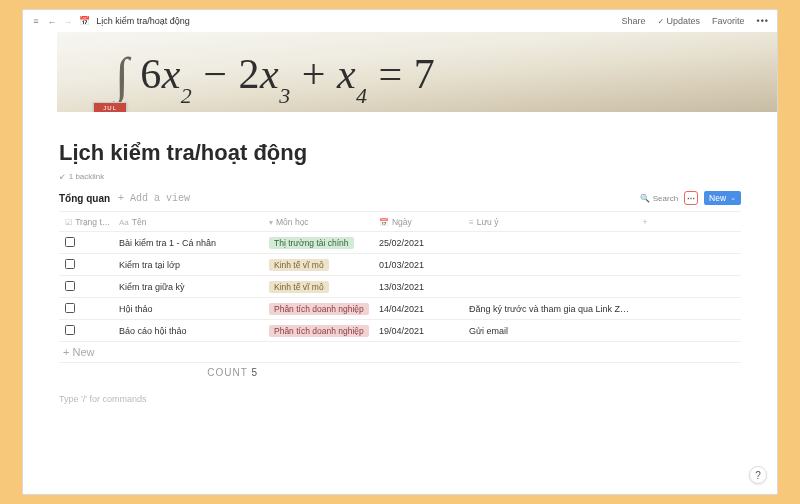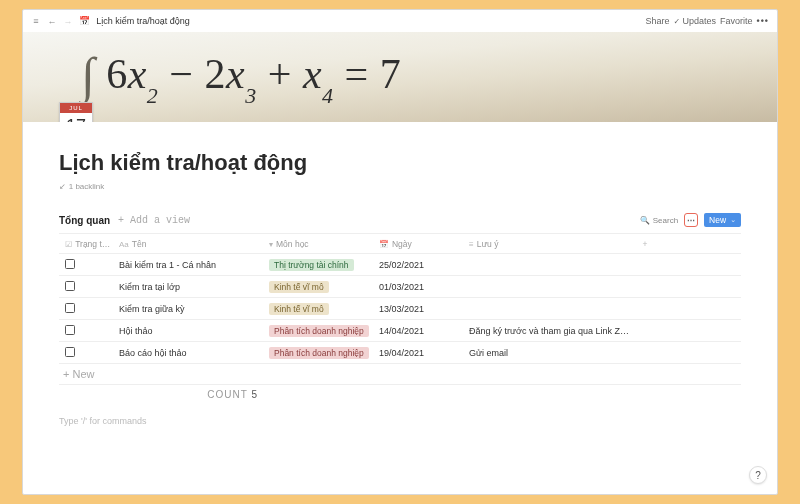--- a/index.html
+++ b/index.html
@@ -24,29 +24,30 @@
     display: flex; align-items: center;
     height: 22px;
     padding: 0 8px;
     font-size: 9px;
     color: #555;
   }
   .topbar .left { display: flex; align-items: center; gap: 6px; }
   .topbar .left .icn { width: 10px; height: 10px; display:flex; align-items:center; justify-content:center; color:#888; cursor:pointer;}
   .topbar .crumb-icon { font-size: 9px; }
   .topbar .crumb { color:#333; }
-  .topbar .right { margin-left:auto; display:flex; align-items:center; gap:4px; color:#666;}
+  .topbar .right { margin-left:auto; display:flex; align-items:center; gap:12px; color:#666;}
   .topbar .right span { cursor:pointer;}
   .topbar .dots { letter-spacing:1px; font-weight:bold; color:#555;}
   
   .cover {
-    height: 90px;
+    height: 80px;
     background: linear-gradient(175deg, #f6f6f2 0%, #efece1 35%, #e6e0cf 55%, #d6ccb6 80%, #c7bba3 100%);
     position: relative;
     overflow:hidden;
+    margin-left:34px;
   }
   .equation {
     position:absolute;
     left: 58px; top: 10px;
     font-family: "Times New Roman", serif;
     font-size: 42px;
     color: #2f2f2f;
     white-space: nowrap;
     letter-spacing: 0.5px;
   }
@@ -92,21 +93,21 @@
     color: #2a2a2a;
   }
   .backlinks {
     margin-top: 6px;
     font-size: 8px;
     color: #999;
     display:flex; align-items:center; gap:3px;
   }
   
   .views {
-    margin-top: 22px;
+    margin-top: 10px;
     display:flex; align-items:center;
     font-size: 10px;
   }
   .views .viewname { font-weight:600; color:#222; }
   .views .addview { margin-left:8px; color:#aaa; cursor:pointer;font-family:Liberation Mono, monospace;}
   .views .tools { margin-left:auto; display:flex; align-items:center; gap:6px; }
   .views .tools .search { color:#888; font-size:8px; cursor:pointer; display:flex; gap:2px; align-items:center;}
   .views .tools .more {
     width: 14px; height: 14px;
     border: 1.5px solid #e86a5a;

